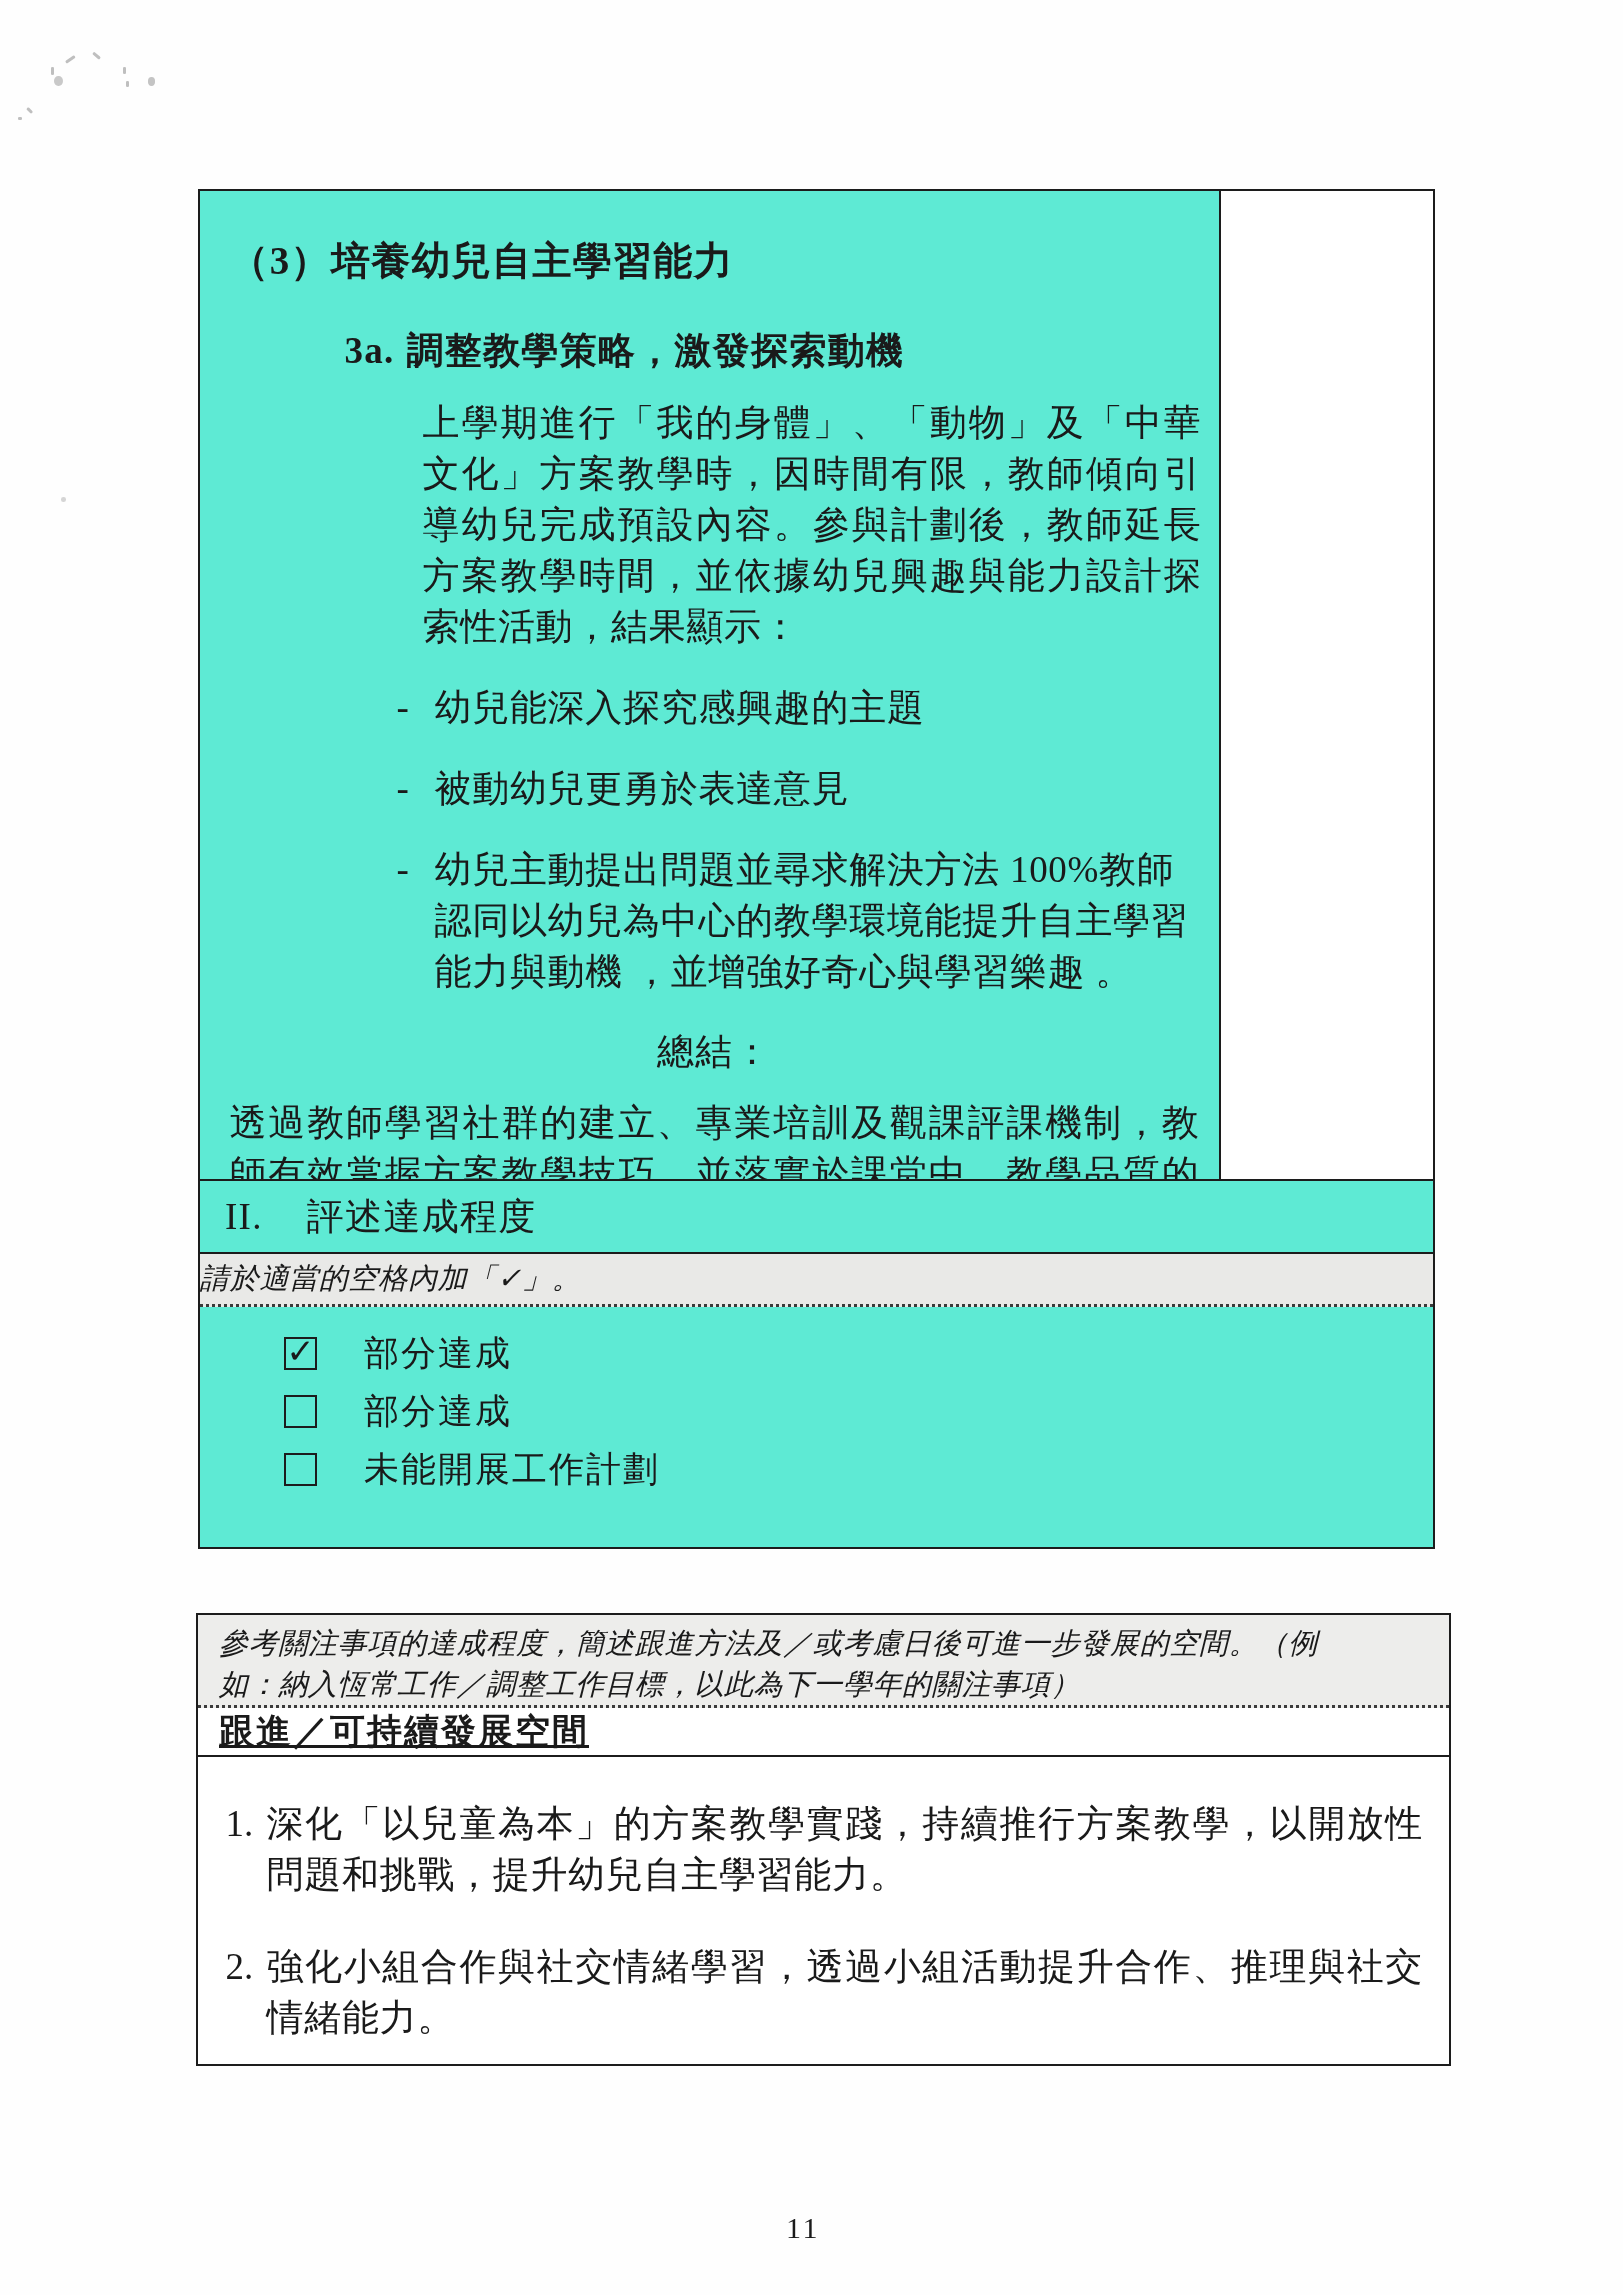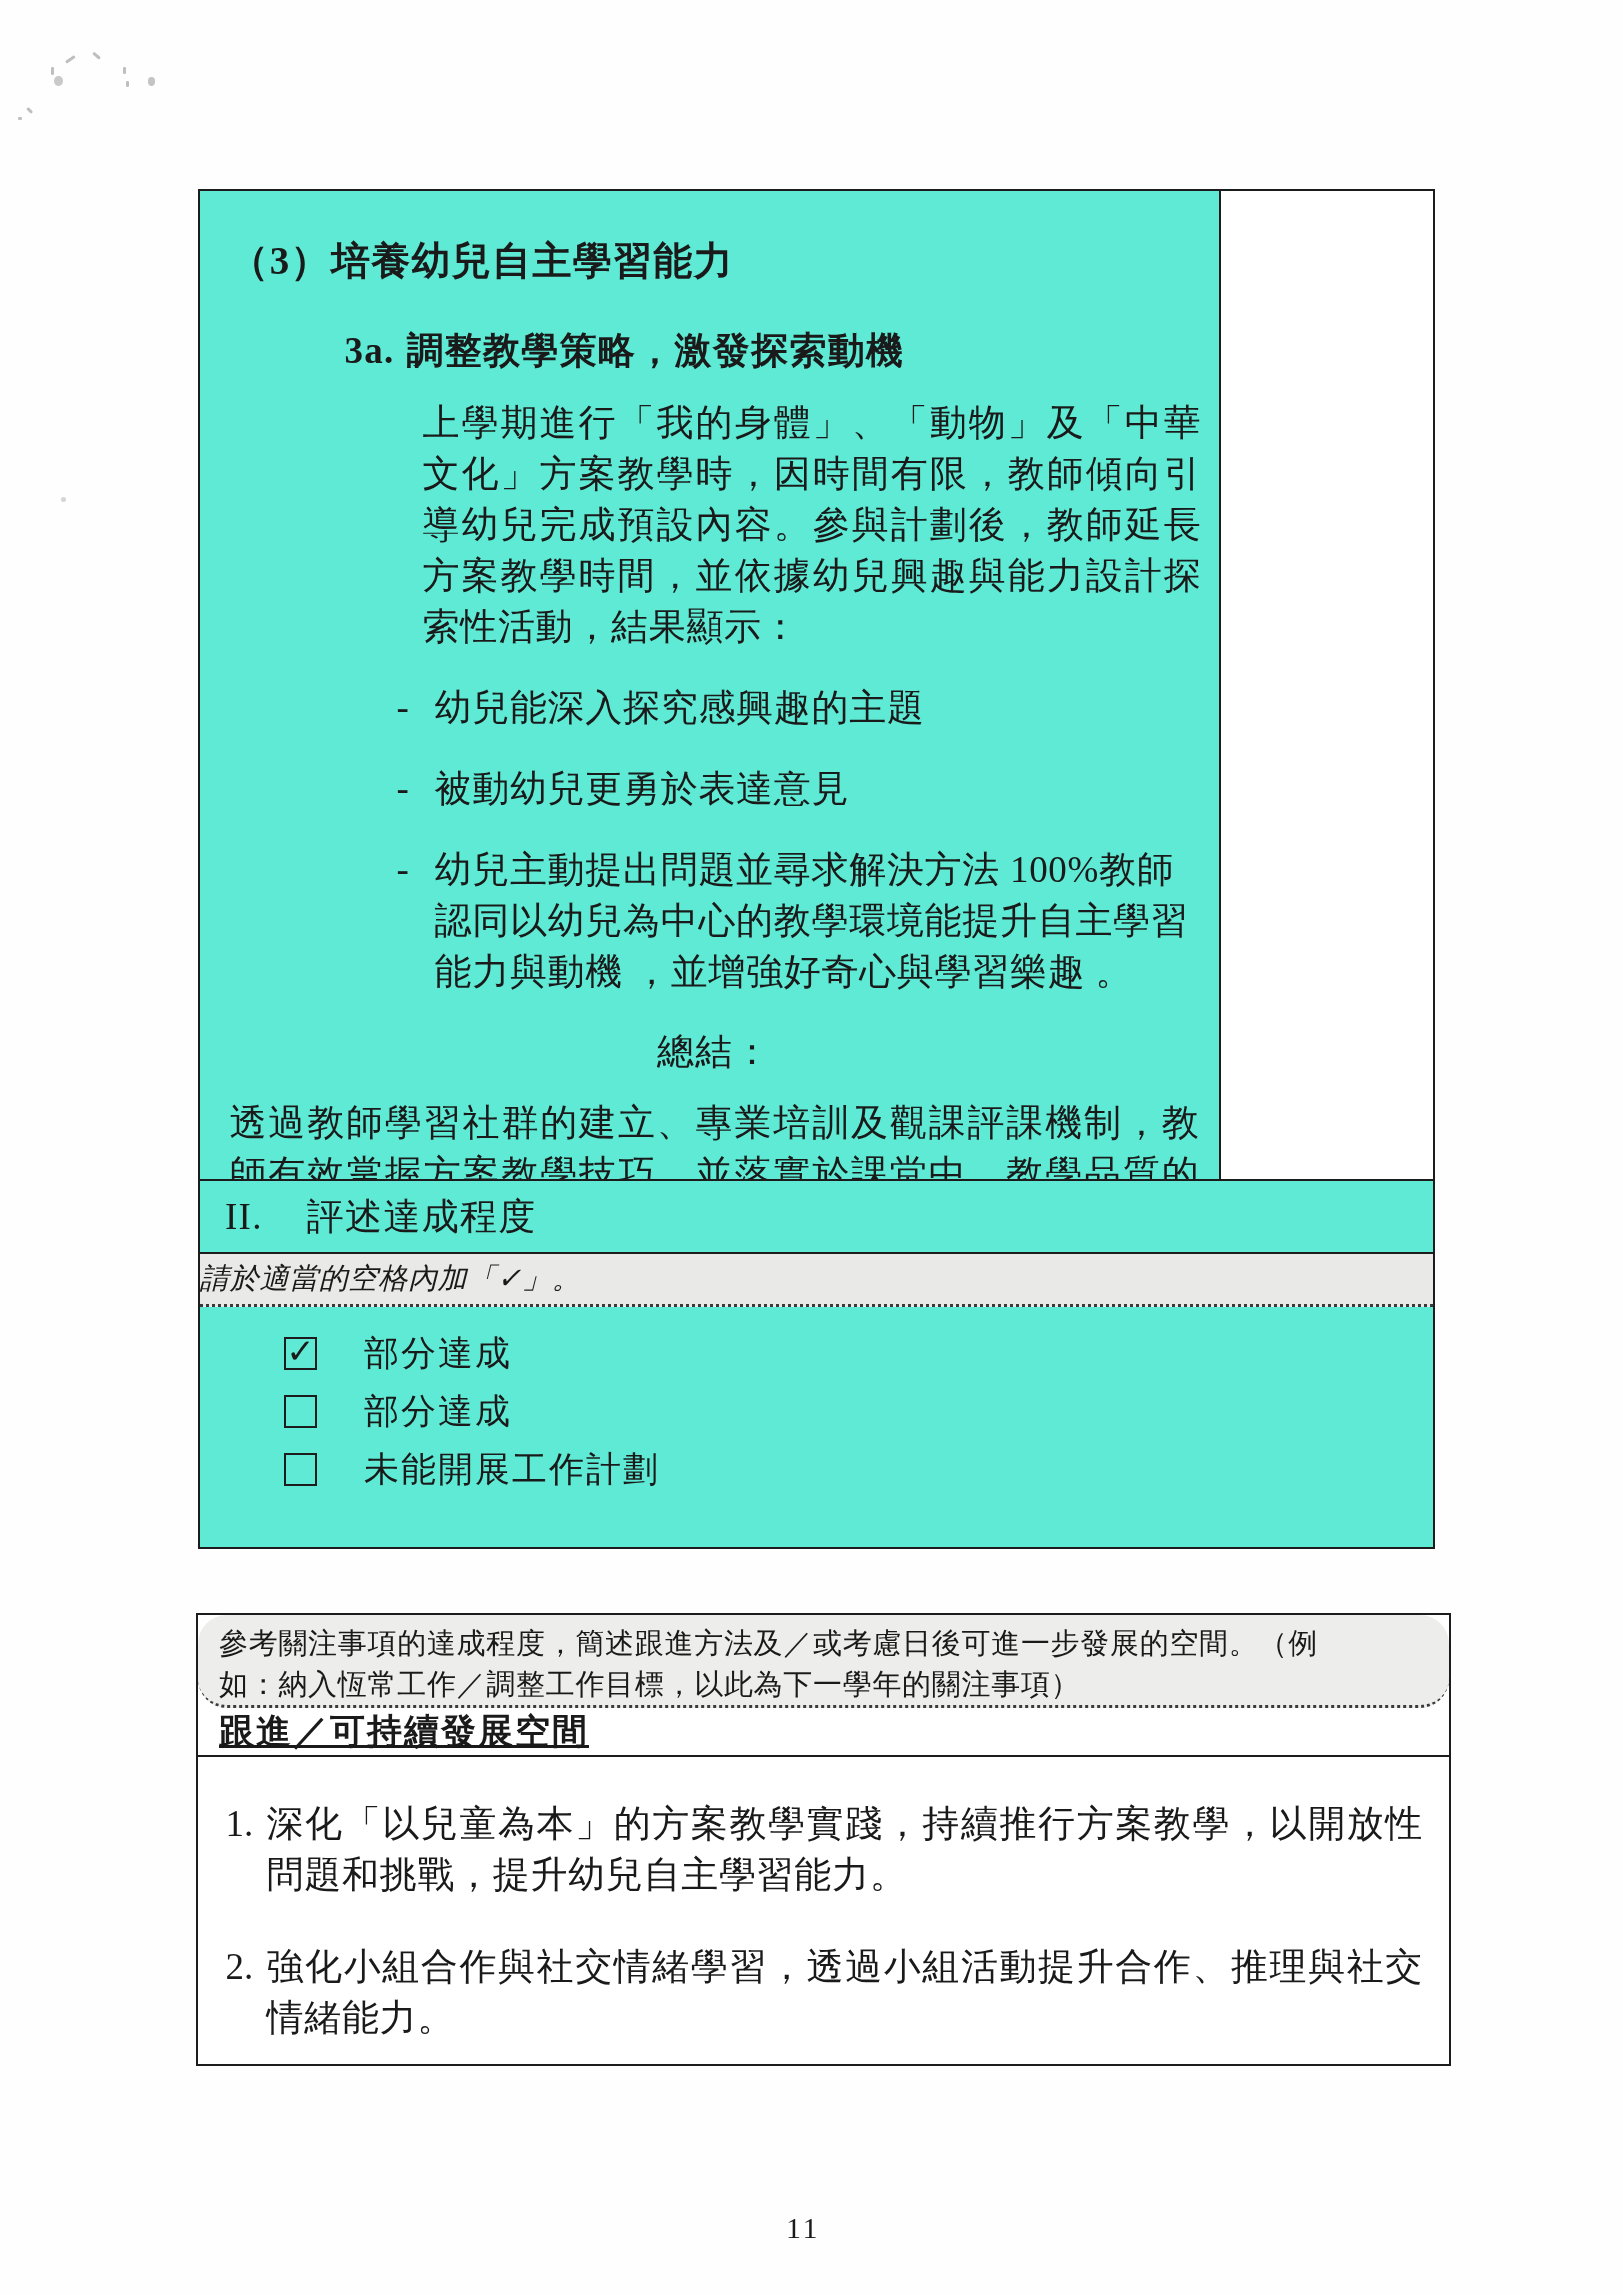--- a/index.html
+++ b/index.html
@@ -72,21 +72,21 @@
 
   
   .box2{
     position:absolute; left:196px; top:1613px; width:1255px; height:453px;
     border:2.6px solid #1c1c1c; box-sizing:border-box; background:#fff;
     display:flex; flex-direction:column;
   }
   .row-instr{
     height:110px; box-sizing:border-box; background:#ededeb;
     border-bottom:3.3px dotted #3a3a3a; padding:7.9px 19.6px 0 21px;
-    font-size:29px; line-height:41px; letter-spacing:0.7px;border-radius:29px;
+    font-size:29px; font-style:italic; line-height:41px; letter-spacing:0.7px;
   }
   .row-head{
     height:73px; box-sizing:border-box; border-bottom:2.6px solid #1c1c1c;
     display:flex; align-items:center; padding-left:21px;
     font-size:35px; font-weight:bold; letter-spacing:2px;text-decoration:underline;
   }
   .row-body{flex:1; padding:41px 26px 0 27.5px;}
   .fitem{display:flex; margin-bottom:41px;}
   .fitem .fno{width:41px; flex:none; font-size:37px; line-height:51px;}
   .fitem .ftxt{flex:1; font-size:37px; line-height:51px; text-align:justify; letter-spacing:0.7px;}

